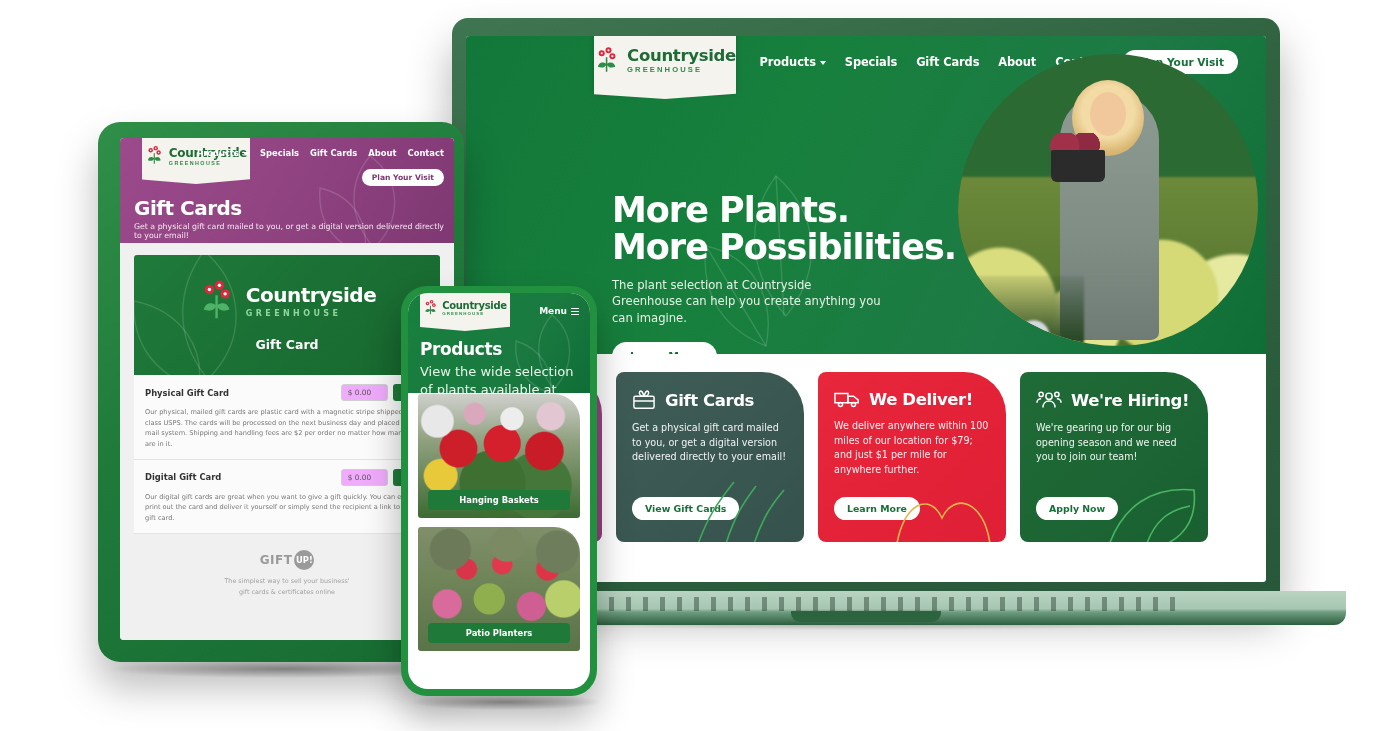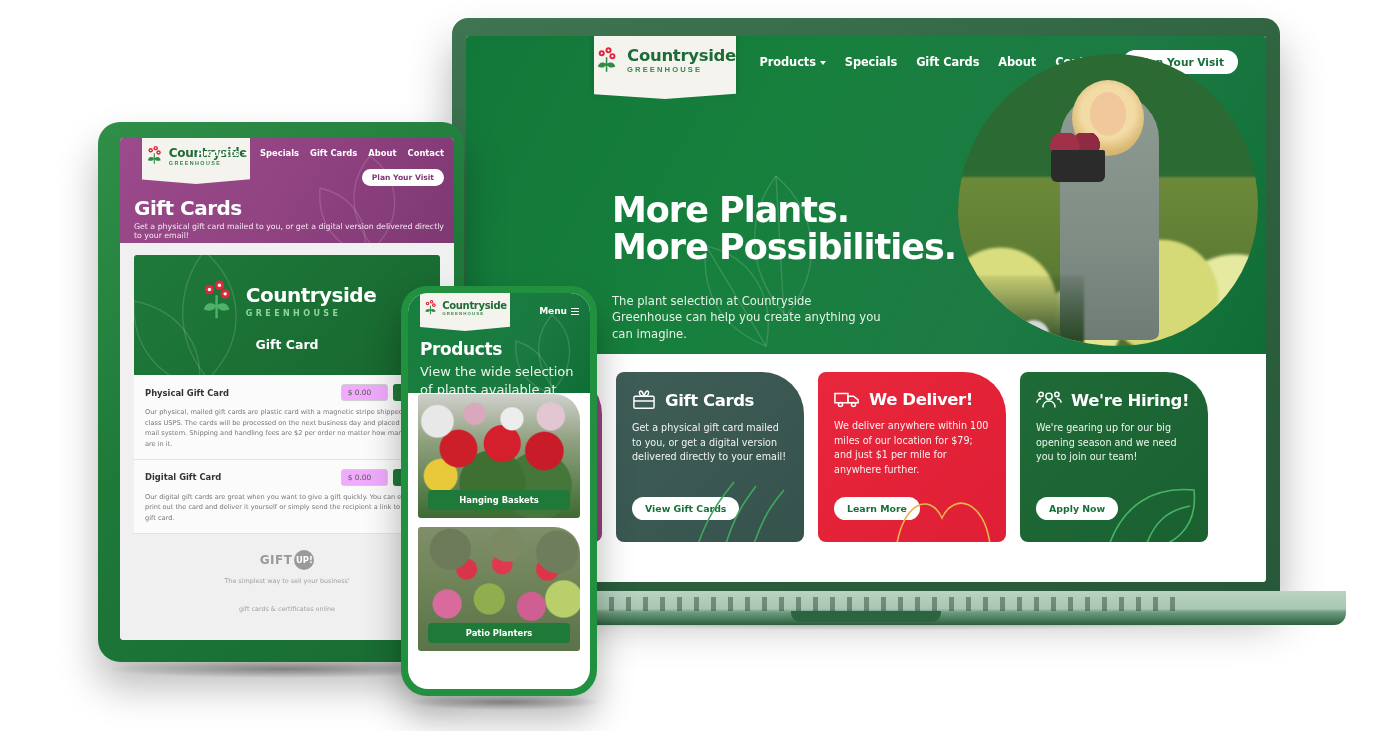--- a/index.html
+++ b/index.html
@@ -63,21 +63,21 @@
               font-family:"DejaVu Sans", sans-serif; letter-spacing:-.1px; }
   .nav-caret { display:inline-block; width:0;height:0; margin-left:4px;
       border-left:3.6px solid transparent; border-right:3.6px solid transparent;
       border-top:4.4px solid #fff; vertical-align:middle; }
   .btn-pill { background:#fff; color:#17703a; border-radius:999px; padding:6px 14px;
      font-size:10.6px; font-weight:bold; white-space:nowrap; font-family:"DejaVu Sans", sans-serif; }
 
   .hero-copy { position:absolute; left:146px; top:156px; width:430px; }
   .hero-h1 { color:#fff; font-size:35px; line-height:1.07; font-weight:bold;
              font-family:"DejaVu Sans", sans-serif; letter-spacing:-1px; }
-  .hero-p { color:#e6f2e7; font-size:11.6px; line-height:1.42; margin-top:26px; width:270px;
+  .hero-p { color:#e6f2e7; font-size:11.6px; line-height:1.42; margin-top:10px; width:270px;
             font-family:"DejaVu Sans", sans-serif; }
   .hero-btn { display:inline-block; margin-top:16px; background:#fff; color:#17703a;
      border-radius:999px; padding:8px 18px; font-size:10.8px; font-weight:bold;
      font-family:"DejaVu Sans", sans-serif; }
 
   .hero-photo { position:absolute; right:8px; top:18px; width:300px; height:292px;
      border-radius:52% 48% 46% 54% / 54% 52% 48% 46%;
      overflow:hidden; }
   .photo-sky  { position:absolute; inset:0; background:
       linear-gradient(175deg,#0c3a1b 0%,#16552a 22%,#2d6b33 44%,#7f9b3c 64%,#c9c96a 82%,#8aa martian 100%);
@@ -481,21 +481,21 @@
             <div class="gc-desc">Our digital gift cards are great when you want to give a gift quickly. You can either print out the card and deliver it yourself or simply send the recipient a link to their gift card.</div>
           </div>
         </div>
 
         <div class="gu">
           <div class="gu-logo">
             <span class="gu-gift">GIFT</span>
             <span class="gu-circle">UP!</span>
           </div>
           <div class="gu-p">The simplest way to sell your business'</div>
-          <div class="gu-p" style="margin-top:18px">gift cards &amp; certificates online</div>
+          <div class="gu-p" style="margin-top:1px">gift cards &amp; certificates online</div>
         </div>
       </div>
 
     </div>
   </div>
 
   <div class="phone-shadow"></div>
   <div class="phone">
     <div class="phone-inner">
 

